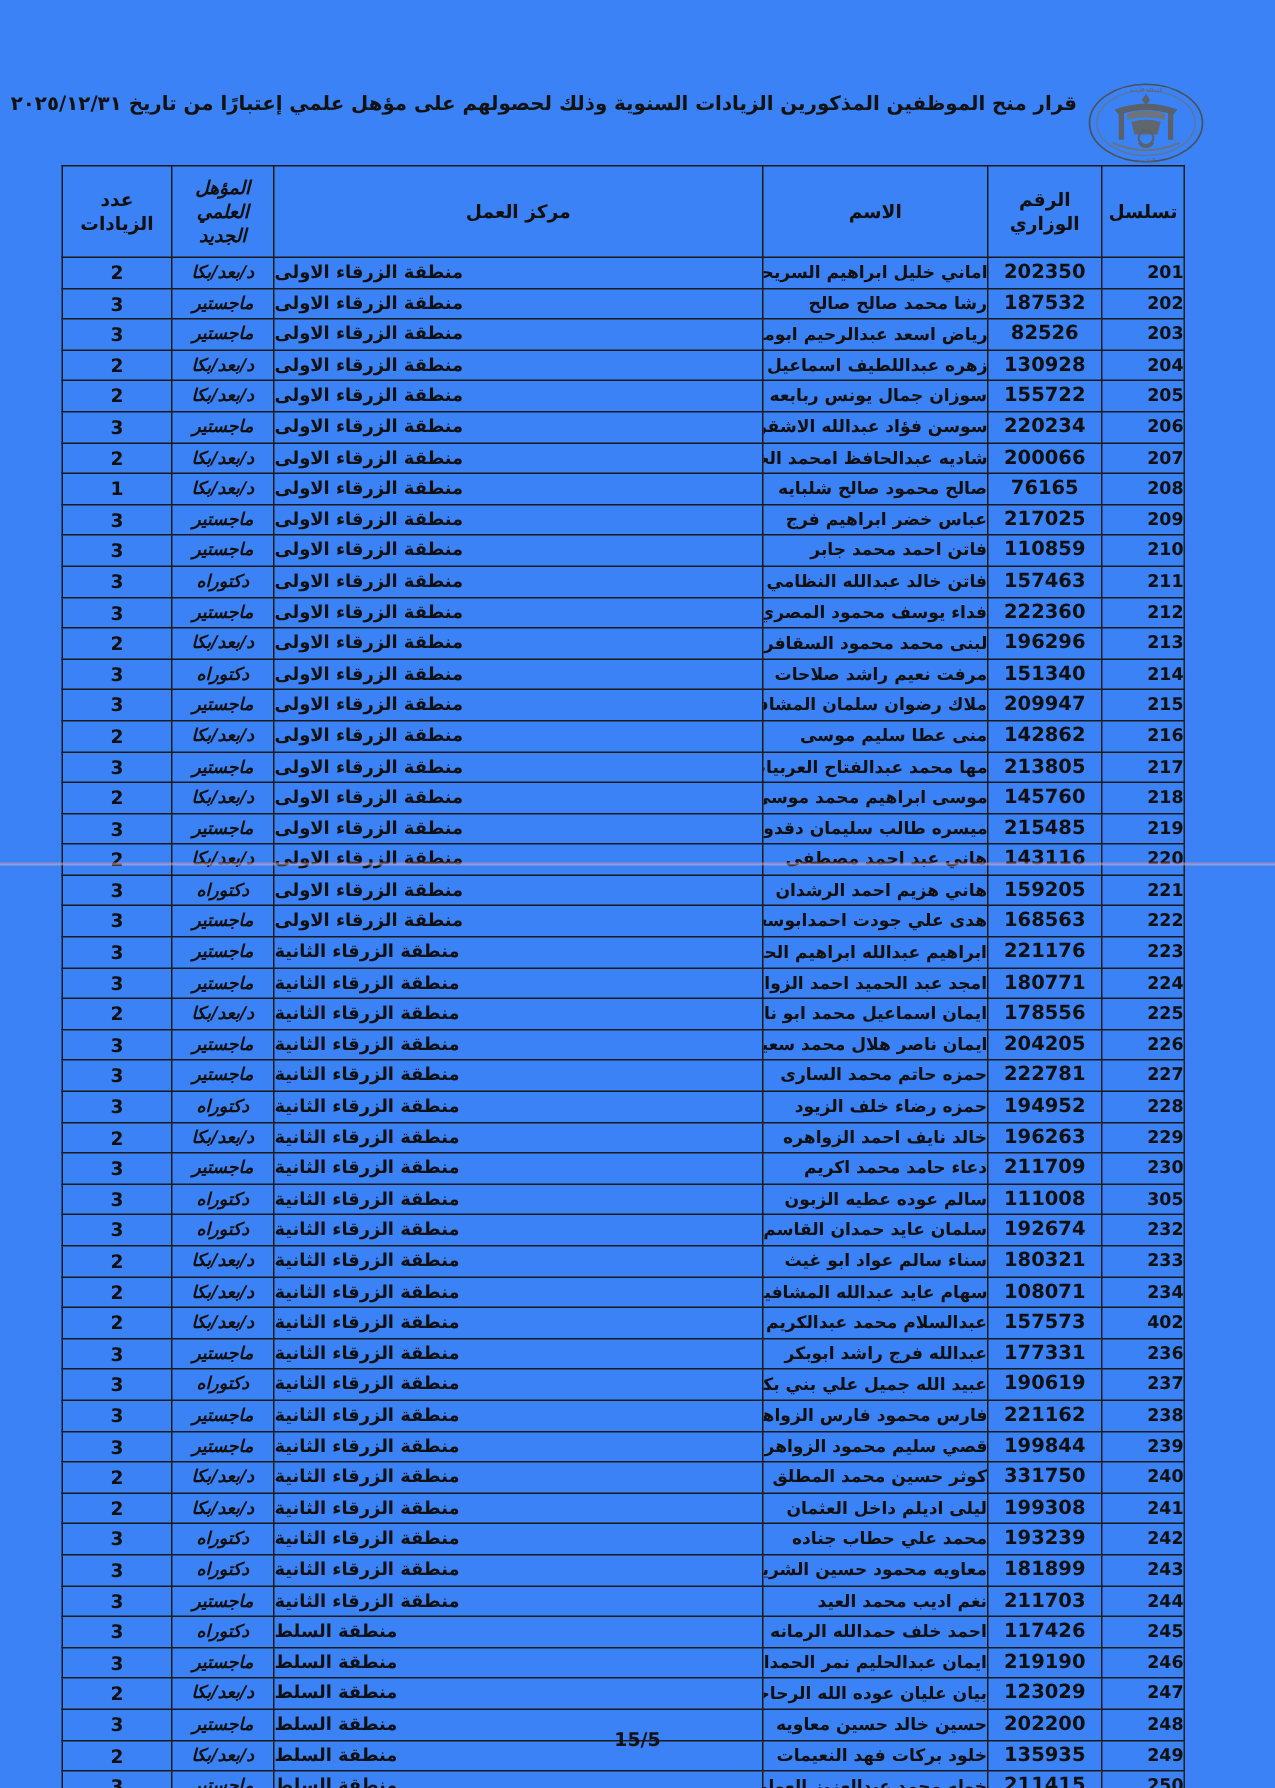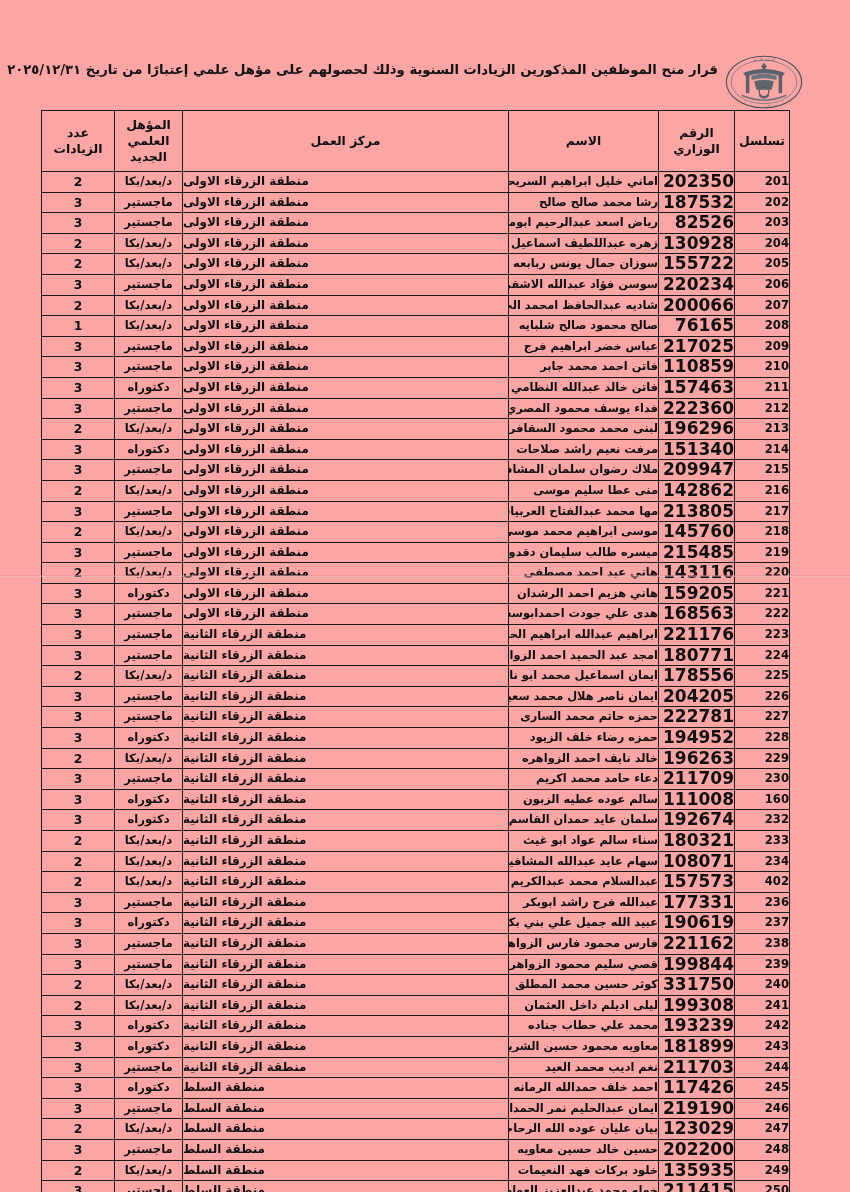--- a/index.html
+++ b/index.html
@@ -15,21 +15,21 @@
     font-family: "DejaVu Sans", "Liberation Sans", sans-serif;
     color: #0b0b0b;
     overflow: hidden;
   }
 
   .page {
     position: absolute;
     inset: 0;
     width: 850px;
     height: 1192px;
-    background: #fca5a5;
+    background: #3b82f6;
   }
 
   
   .doc-header {
     position: absolute;
     top: 48px;
     right: 0;
     left: 0;
     height: 62px;
     display: flex;
@@ -101,24 +101,24 @@
     height: 56px;
     line-height: 1.28;
     text-align: center;
     font-size: 12.4px;
     padding: 2px 1px;
     white-space: normal;
   }
 
   
   .c-seq    { width: 52px;  text-align: right; }
-  .c-minno  { width: 73px;  text-align: right; font-size: 17px; }
+  .c-minno  { width: 73px;  text-align: center; font-size: 13px; }
   .c-name   { width: 147px; text-align: right; padding-right: 3px; font-size: 11.4px; }
   .c-center { width: 323px; text-align: left;  padding-left: 5px;  font-size: 11.9px; }
-  .c-qual   { width: 65px;  text-align: center; font-size: 11.6px; }
+  .c-qual   { width: 65px;  text-align: center; font-size: 11.6px; font-style: italic; }
   .c-incr   { width: 70px;  text-align: center; font-size: 12.4px; }
 
   thead .c-name { text-align: center; padding-right: 0; }
   thead .c-center { text-align: center; padding-left: 0; }
 
   .c-seq, .c-minno, .c-incr {
     font-family: "DejaVu Sans", "Liberation Sans", sans-serif;
   }
 
   
@@ -423,21 +423,21 @@
           </tr>
           <tr>
             <td class="c-seq">230</td>
             <td class="c-minno">211709</td>
             <td class="c-name">دعاء حامد محمد اكريم</td>
             <td class="c-center">منطقة الزرقاء الثانية</td>
             <td class="c-qual">ماجستير</td>
             <td class="c-incr">3</td>
           </tr>
           <tr>
-            <td class="c-seq">160</td>
+            <td class="c-seq">305</td>
             <td class="c-minno">111008</td>
             <td class="c-name">سالم عوده عطيه الزبون</td>
             <td class="c-center">منطقة الزرقاء الثانية</td>
             <td class="c-qual">دكتوراه</td>
             <td class="c-incr">3</td>
           </tr>
           <tr>
             <td class="c-seq">232</td>
             <td class="c-minno">192674</td>
             <td class="c-name">سلمان عايد حمدان القاسم</td>
@@ -589,14 +589,15 @@
             <td class="c-qual">ماجستير</td>
             <td class="c-incr">3</td>
           </tr>
         </tbody>
     </table>
   </div>
 
   <div class="scan-line"></div>
   <div class="scan-line b"></div>
 
+  <div class="footer">15/5</div>
 
 </div>
 
 </body></html>

